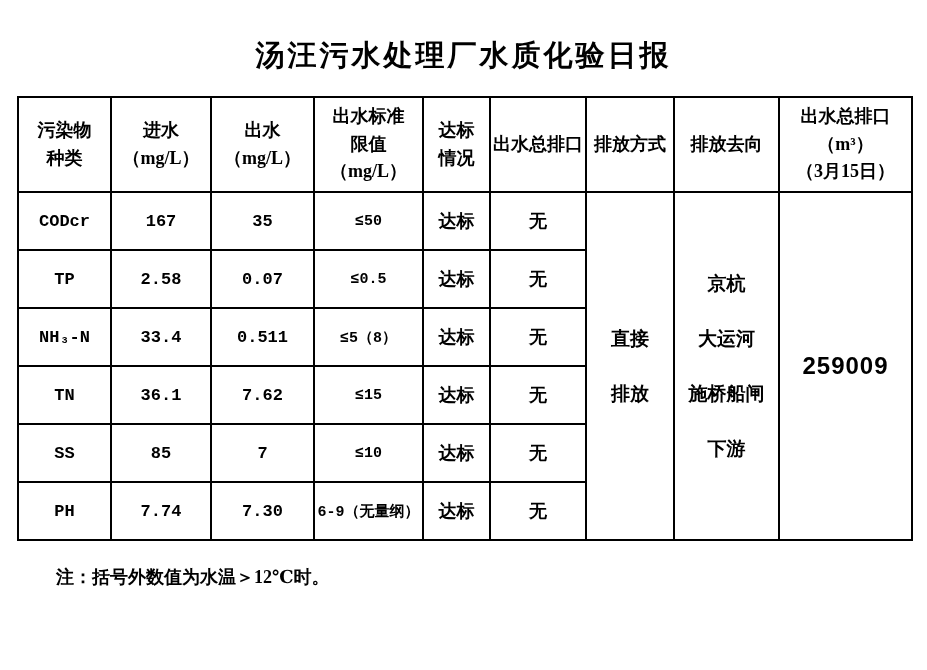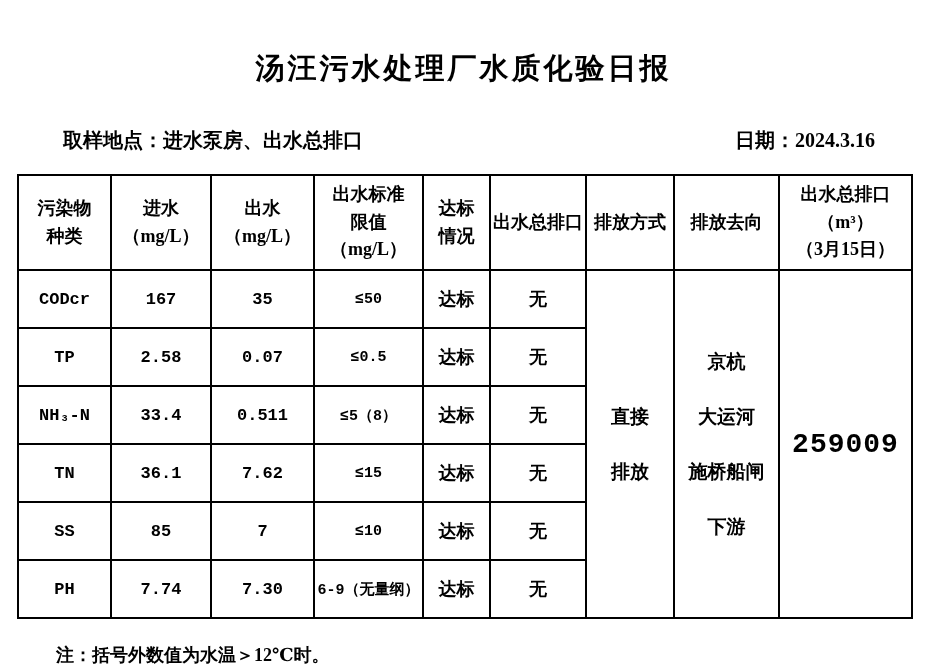--- a/index.html
+++ b/index.html
@@ -6,21 +6,21 @@
     margin: 0; padding: 0;
     width: 927px; height: 670px;
     background: #ffffff;
     color: #000000;
     font-family: "Liberation Serif", "DejaVu Serif", serif;
     overflow: hidden;
   }
   .page { width: 927px; height: 670px; position: relative; }
 
   .title {
-    margin: 13px;
+    margin: 0;
     padding-top: 36px;
     text-align: center;
     font-size: 29px;
     font-weight: bold;
     letter-spacing: 3px;
     white-space: nowrap;
   }
 
   .meta-row {
     display: flex;
@@ -66,43 +66,39 @@
     white-space: nowrap;
   }
   .merged-text {
     font-size: 19px;
     line-height: 2.9;
     white-space: pre-line;
     font-family: Liberation Serif, serif;
   }
   .volume-cell {
     font-weight: normal;
-    font-size: 28px;
+    font-size: 24px;
     letter-spacing: 1px;
-    font-family: Liberation Mono, monospace;
+    font-family: Liberation Sans, sans-serif;
   }
 
   .footnote {
     margin: 24px 0 0 56px;
     font-size: 18px;
     font-weight: bold;
     white-space: nowrap;
   }
 </style>
 </head>
 <body>
 
 <div class="page">
 
   <h1 class="title">汤汪污水处理厂水质化验日报</h1>
 
-  <div class="meta-row">
-    <span>取样地点：进水泵房、出水总排口</span>
-    <span>日期：2024.3.16</span>
-  </div>
 
   <table class="report">
     <colgroup>
       <col style="width:93px">
         <col style="width:100px">
         <col style="width:103px">
       <col style="width:109px">
         <col style="width:67px">
         <col style="width:96px">
       <col style="width:88px">

